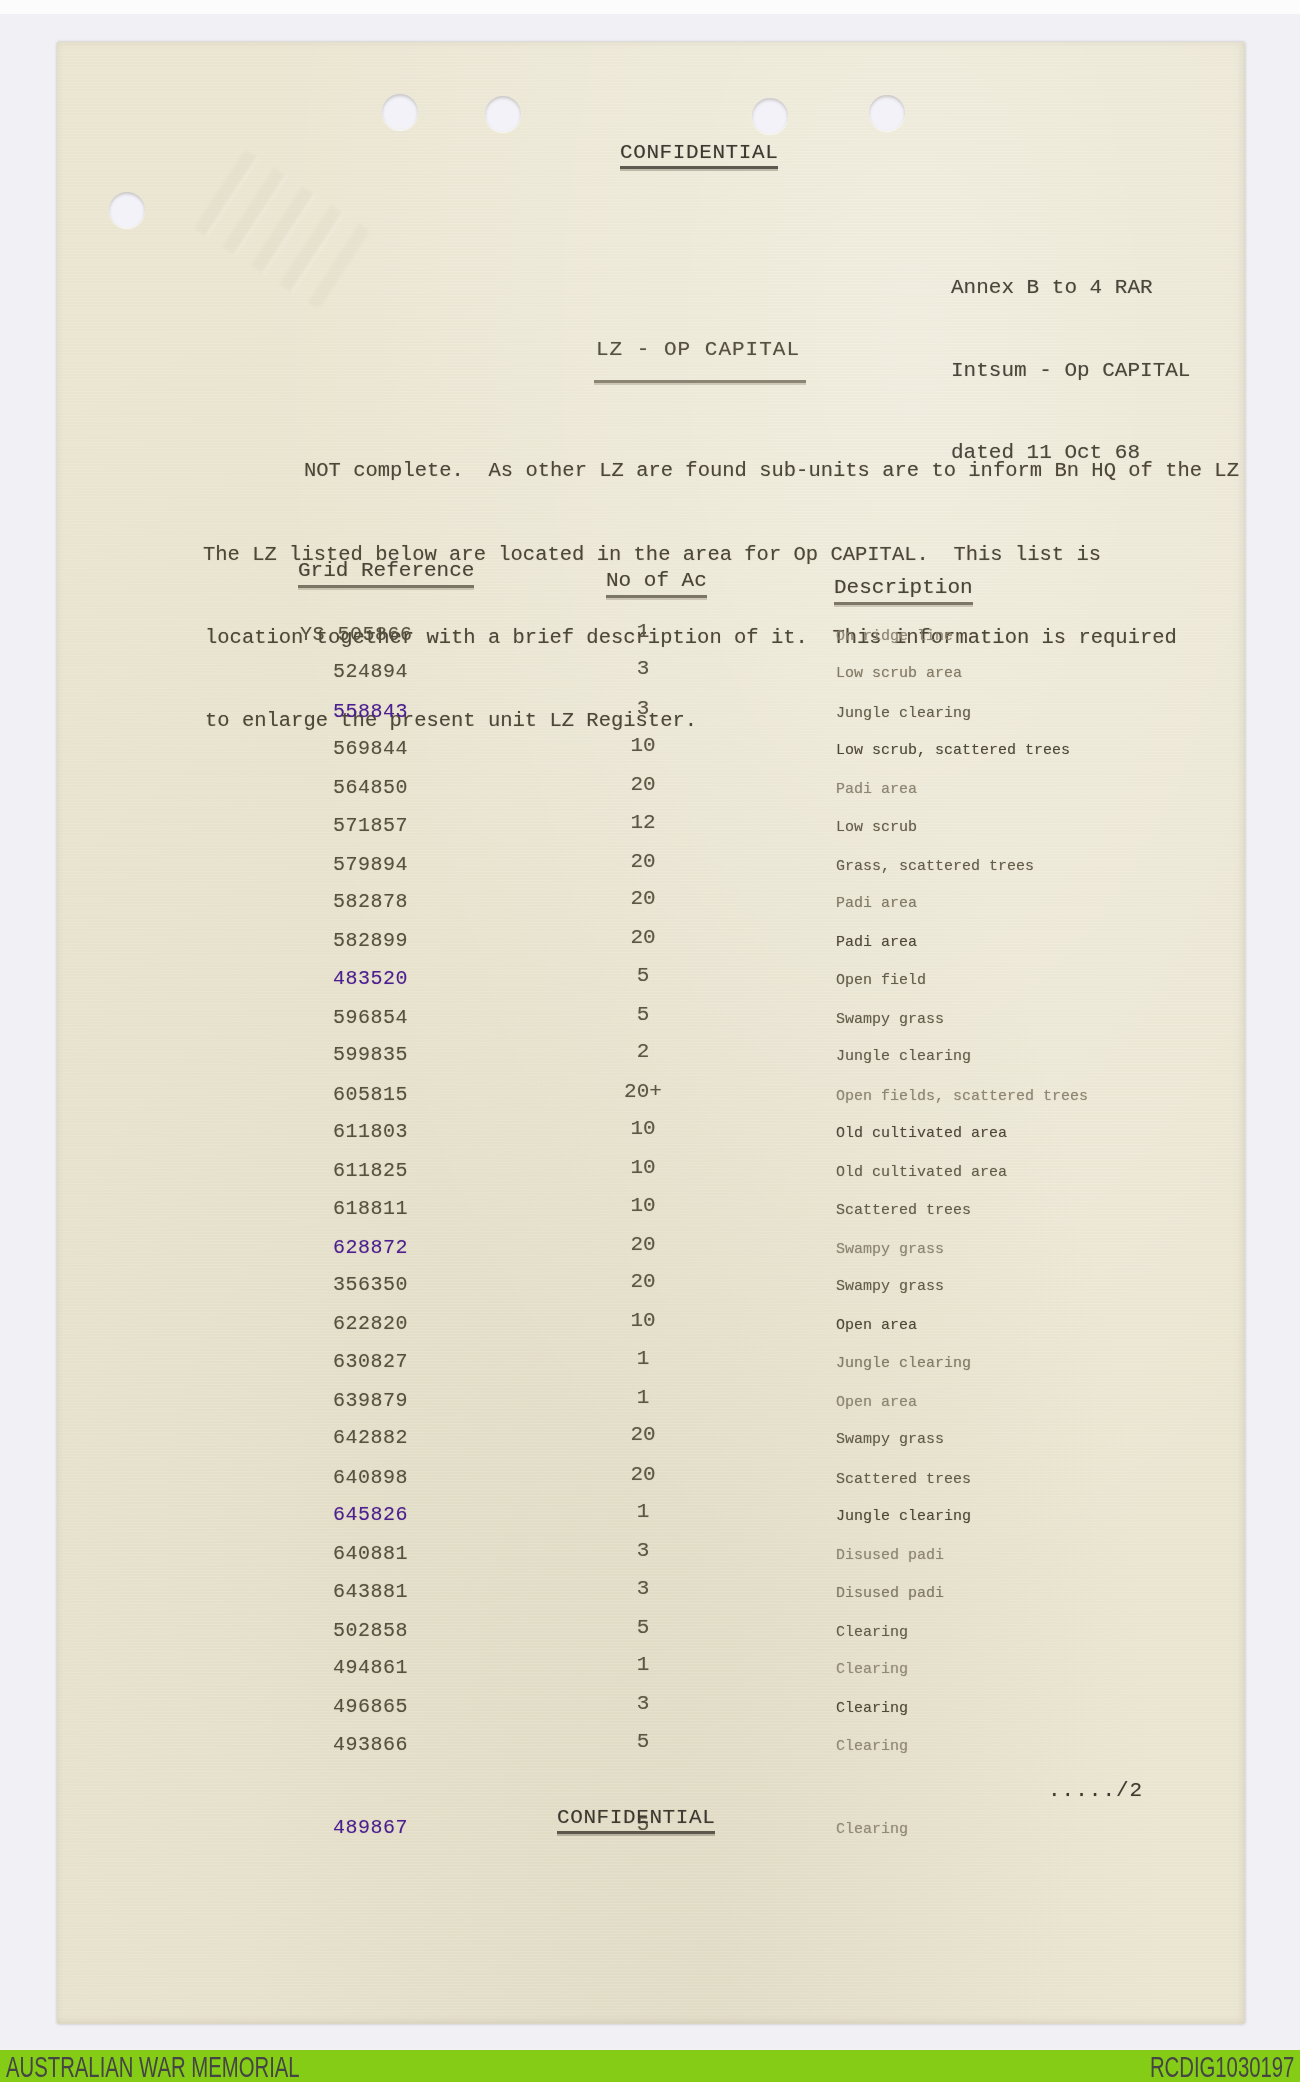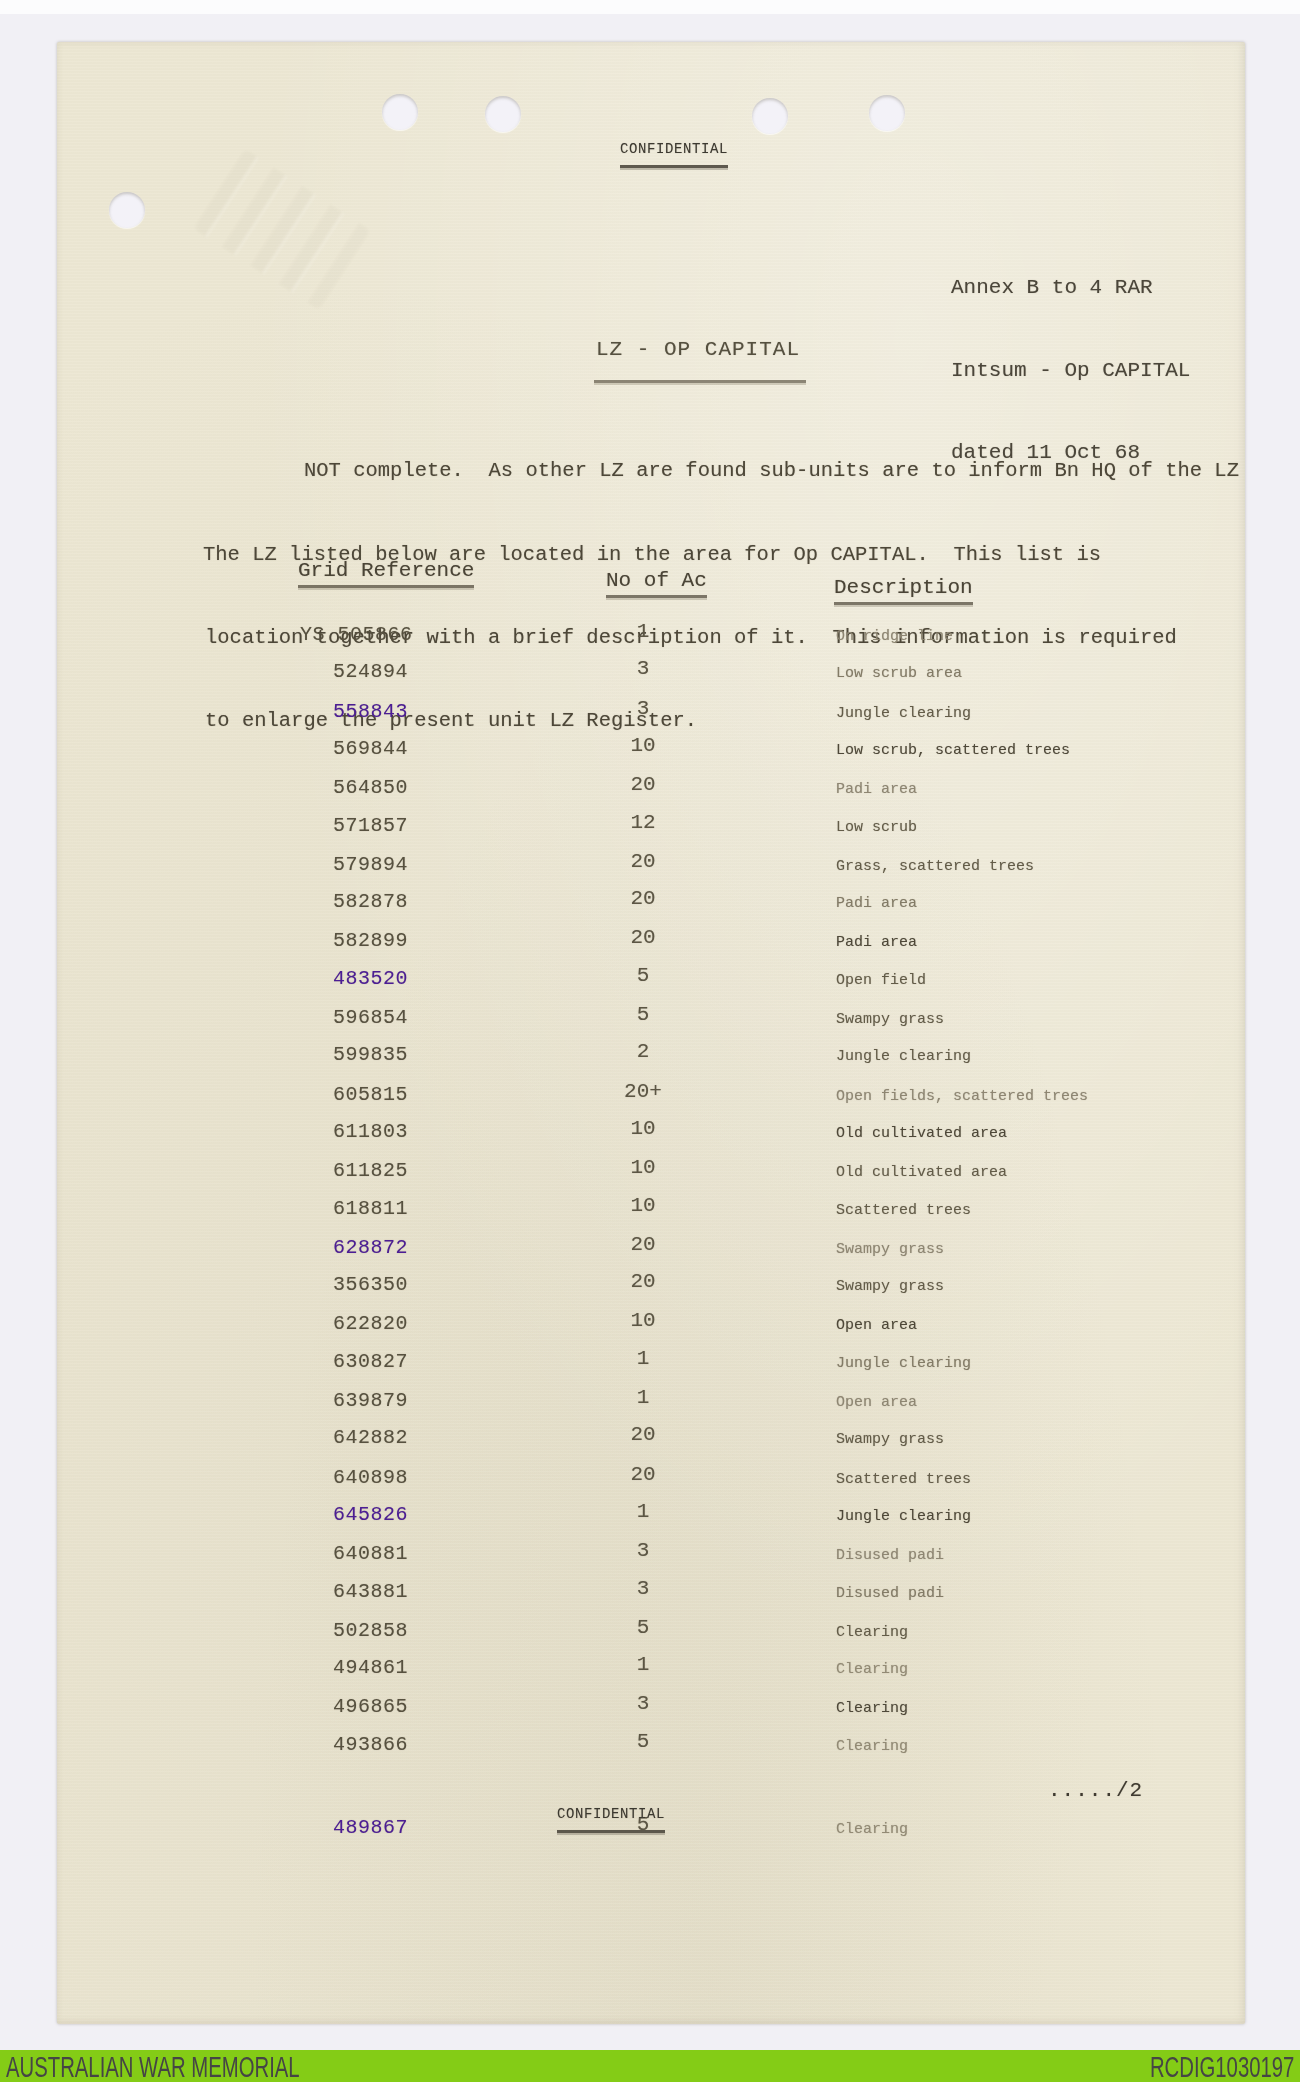--- a/index.html
+++ b/index.html
@@ -32,22 +32,22 @@
     transform:rotate(33deg);
     background:repeating-linear-gradient(90deg, rgba(120,110,90,0.07) 0 14px, rgba(255,255,255,0.25) 14px 17px, rgba(0,0,0,0) 17px 34px);
     filter:blur(1px);opacity:.5;border-radius:6px;
   }
 
   
   .typed{color:#433e33;}
   .tw{position:absolute;white-space:pre;text-shadow:0 0 1px rgba(70,64,52,.35);}
 
   .classification{
-    font-size:14px;letter-spacing:.6px;color:#3c3930;
-    padding-bottom:8px;
+    font-size:21px;letter-spacing:.6px;color:#3c3930;
+    padding-bottom:2px;
     border-bottom:3px solid rgba(62,57,47,.82);
     box-shadow:0 2px 0 rgba(80,72,58,.30);
   }
   .classification.top{left:620px;top:141px;}
   .classification.bottom{left:557px;top:1806px;}
 
   .annex-block{left:951px;top:219px;font-size:21px;line-height:27.5px;color:#4b463a;}
   .annex-block div{white-space:pre;}
 
   .doc-title{

